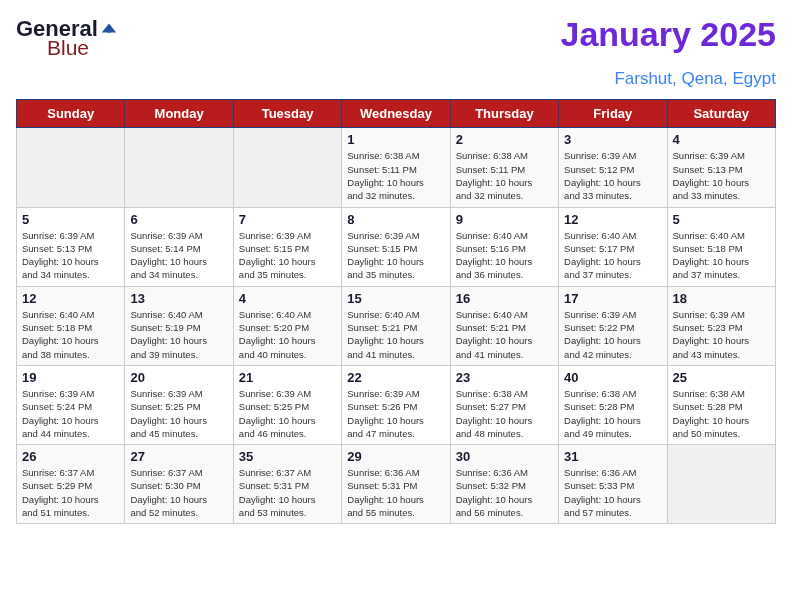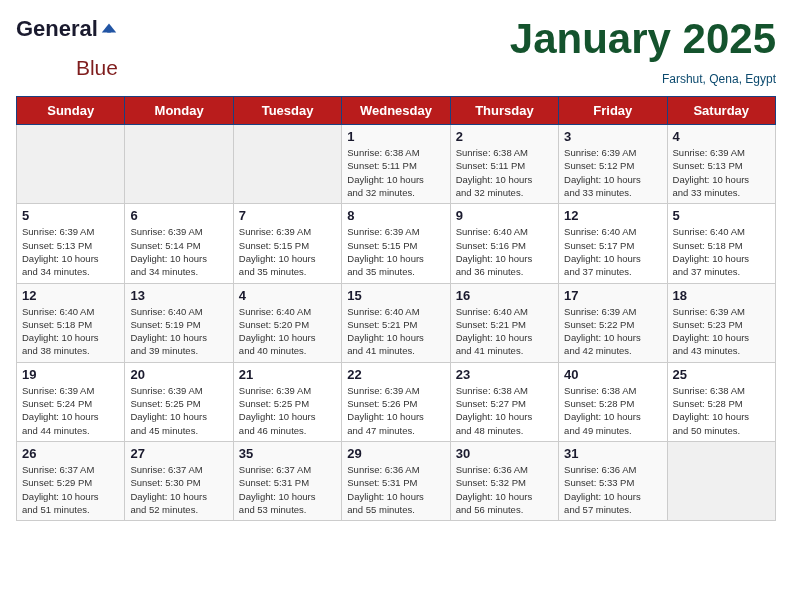--- a/index.html
+++ b/index.html
@@ -12,48 +12,47 @@
     }
     .header {
       display: flex;
       justify-content: space-between;
       align-items: flex-start;
       margin-bottom: 10px;
     }
     .logo {
       display: flex;
       flex-direction: column;
-      align-items: flex-end;
-      gap: 20px;
+      align-items: center;
     }
     .logo-text {
       display: flex;
       align-items: center;
       font-size: 22px;
       font-weight: bold;
       color: #1a1a2e;
     }
     .logo-general { color: #1a1a2e; }
     .logo-icon {
       width: 18px;
       height: 18px;
       margin-left: 2px;
       margin-right: 0px;
     }
     .title-block { text-align: right; }
     .month-title {
-      font-size: 42px;
+      font-size: 34px;
       font-weight: bold;
-      color: #14532d;
+      color: #6d28d9;
       line-height: 1.1;
     }
     .location {
-      font-size: 12px;
-      color: #0c4a6e;
-      margin-top: 10px;
+      font-size: 17px;
+      color: #3b82f6;
+      margin-top: 16px;
     }
     .calendar {
       width: 100%;
       border-collapse: collapse;
       border: 1px solid #ccc;
     }
     .calendar th {
       background: #b91c1c;
       color: #fff;
       font-size: 13px;

